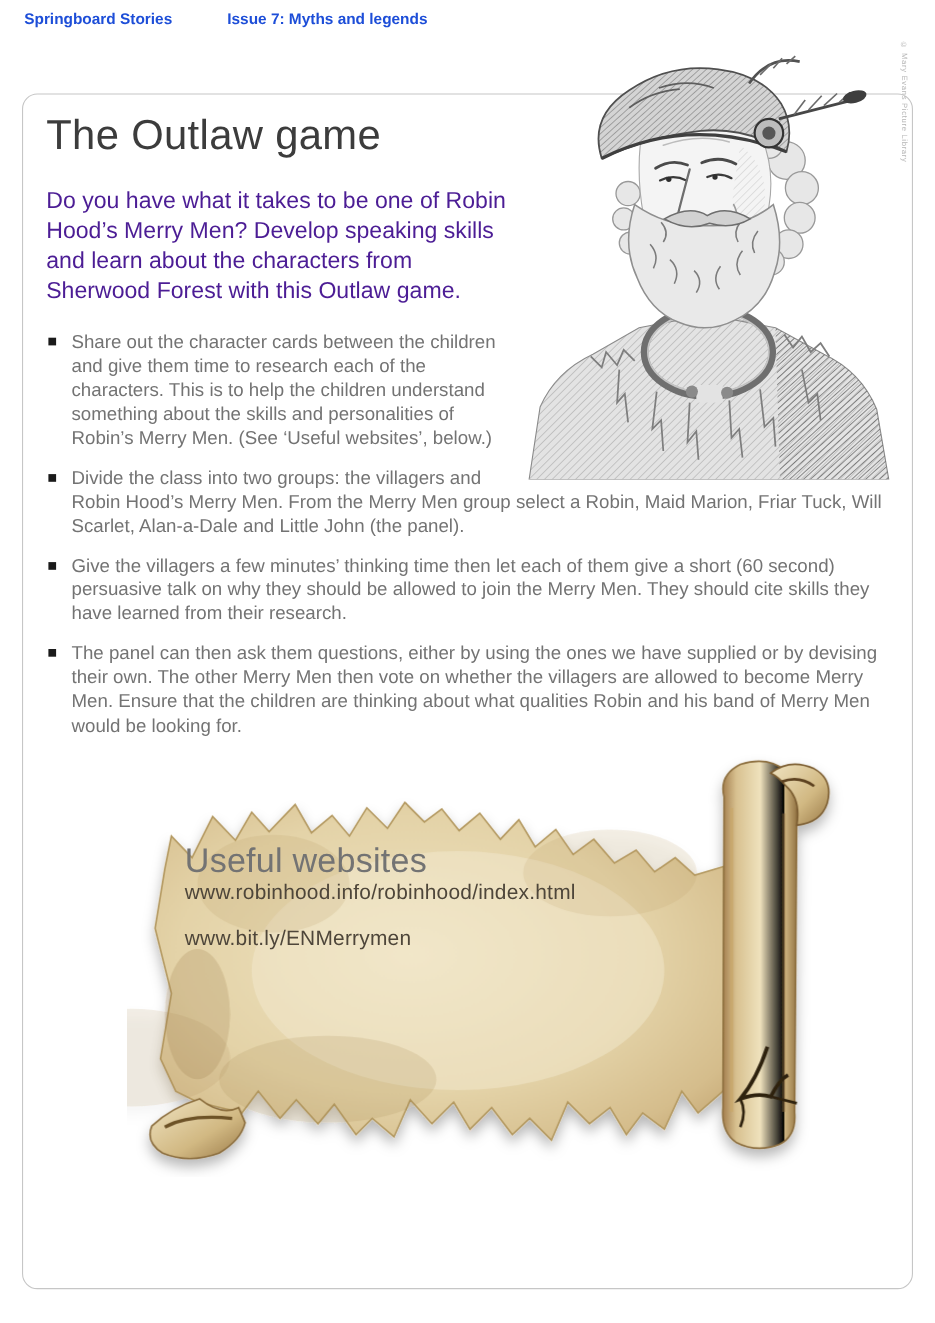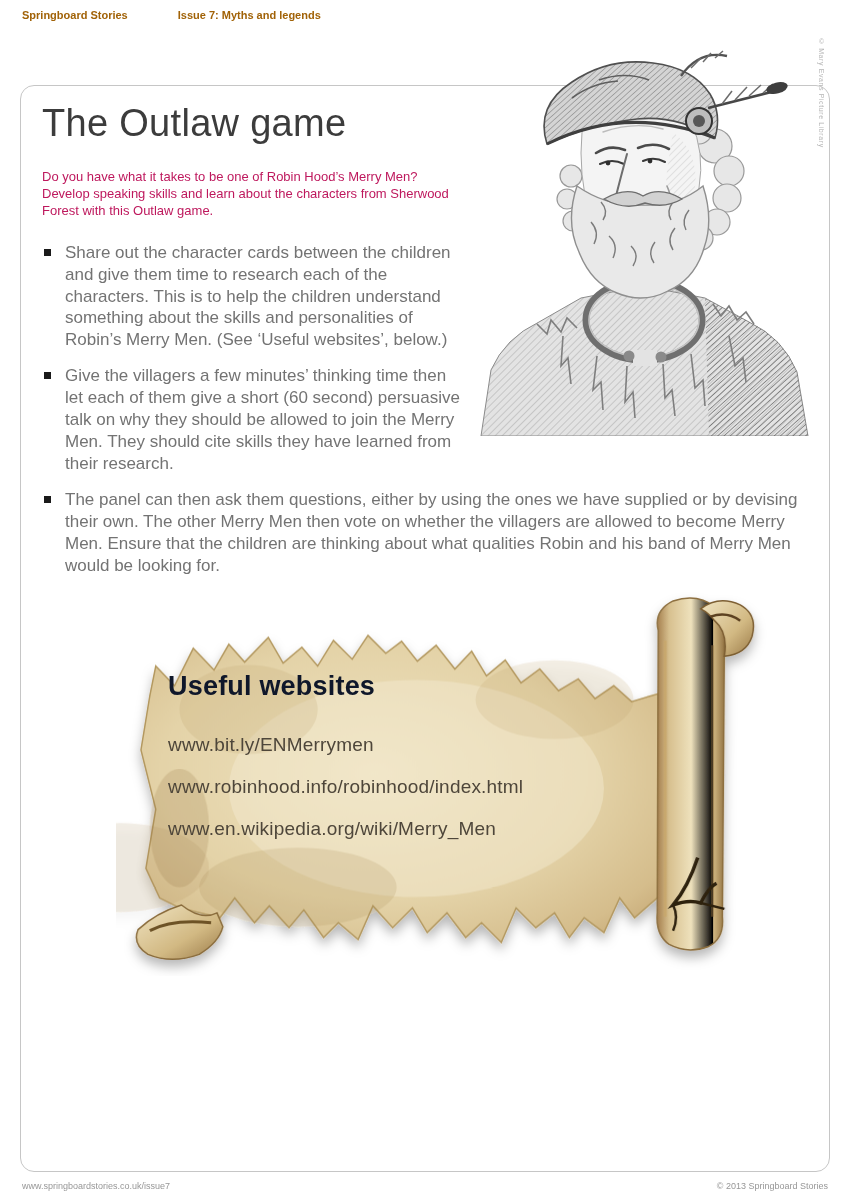--- a/index.html
+++ b/index.html
@@ -2,21 +2,21 @@
 <html><head>
 <meta charset="utf-8">
 <style>
   * { margin:0; padding:0; box-sizing:border-box; }
   html,body { background:#ffffff; }
   .page {
     position:relative; width:850px; height:1203px; background:#fff;
     font-family:"Liberation Sans", sans-serif; color:#3e3e3e; overflow:hidden;
   }
   
-  .masthead { position:absolute; top:9px; left:22px; font-size:11px; font-weight:bold; color:#a16207; }
+  .masthead { position:absolute; top:9px; left:22px; font-size:14px; font-weight:bold; color:#1d4ed8; }
   .masthead .issue { margin-left:50px; }
   .notes-line { position:absolute; top:36px; left:22px; font-size:15.5px; }
   .notes-line .prefix { color:#b3b3b3; margin-right:4px; }
   .notes-line .ttl { font-weight:bold; color:#1b1b1b; }
 
   
   .panel {
     position:absolute; top:85px; left:20px; width:810px; height:1087px;
     border:1px solid #c6c6c6; border-radius:14px; background:#fff;
     padding:12px 21px 0 21px;
@@ -25,36 +25,36 @@
 
   .portrait {
     float:right; width:335px; height:400px; margin:-62px -4px 8px 14px; position:relative;
   }
   .portrait svg { width:100%; height:100%; display:block; }
   .credit {
     position:absolute; top:2px; right:-13px; height:300px;
     writing-mode:vertical-rl; font-size:7px; color:#b5b5b5; letter-spacing:.6px; white-space:nowrap;
   }
 
-  .intro { font-size:13px; line-height:1.3; margin:0 0 22px 0; color:#be185d; }
+  .intro { font-size:21px; line-height:1.3; margin:0 0 22px 0; color:#4c1d95; }
 
   ul.activities { list-style:none; margin:0; padding:0; }
   ul.activities li {
     position:relative; padding-left:23px; margin-bottom:14px;
     font-size:17px; line-height:1.29; color:#737373;
   }
   ul.activities li::before {
     content:""; position:absolute; left:2px; top:7px; width:7px; height:7px; background:#1a1a1a;
   }
 
   
   .scroll-wrap { position:relative; width:660px; height:385px; margin:14px 0 0 74px; clear:none; }
   .scroll-wrap svg { position:absolute; inset:0; width:100%; height:100%; }
   .scroll-text { position:absolute; left:52px; top:80px; width:470px; }
-  .scroll-text h3 { font-size:27px; font-weight:bold; color:#0f172a; letter-spacing:.2px; }
+  .scroll-text h3 { font-size:31px; font-weight:normal; color:#737373; letter-spacing:.2px; }
   .weblink { font-size:19px; color:#4e463a; letter-spacing:.2px; cursor:pointer; }
   .weblink.first { margin-top:32px; }
   .weblink + .weblink { margin-top:20px; }
 
   
   .footer {
     position:absolute; top:1181px; left:22px; right:22px;
     display:flex; justify-content:space-between; font-size:9px; color:#979797;
   }
 </style>
@@ -171,20 +171,21 @@
       </svg>
       <div class="credit">© Mary Evans Picture Library</div>
     </div>
 
     <h1 class="page-title">The Outlaw game</h1>
 
     <p class="intro">Do you have what it takes to be one of Robin Hood’s Merry Men? Develop speaking skills and learn about the  characters from Sherwood Forest with this Outlaw game.</p>
 
     <ul class="activities">
       <li>Share out the character cards between the children and give them time to research each of the characters. This is to help the children understand something about the skills and personalities of Robin’s Merry Men. (See ‘Useful websites’, below.)</li>
+      <li>Divide the class into two groups: the villagers and Robin Hood’s Merry Men. From the Merry Men group select a Robin, Maid Marion, Friar Tuck, Will Scarlet, Alan-a-Dale and Little John (the panel).</li>
       <li>Give the villagers a few minutes’ thinking time then let each of them give a short (60 second) persuasive talk on why they should be allowed to join the Merry Men. They should cite skills they have learned from their research.</li>
       <li>The panel can then ask them questions, either by using the ones we have supplied or by devising their own. The other Merry Men then vote on whether the villagers are allowed to become Merry Men. Ensure that the children are thinking about what qualities Robin and his band of Merry Men would be looking for.</li>
     </ul>
 
     <div class="scroll-wrap">
       <svg viewBox="0 0 660 390">
         <defs>
           <radialGradient id="parch" cx="45%" cy="45%" r="75%">
             <stop offset="0%" stop-color="#efe3c1"></stop>
             <stop offset="55%" stop-color="#e4d3a8"></stop>
@@ -232,26 +233,21 @@
           <path d="M552,50 L552,330" stroke="#caa868" stroke-width="3" opacity=".6"></path>
           <path d="M600,55 L600,330" stroke="#8f6f3f" stroke-width="3" opacity=".5"></path>
 
           <path d="M585,270 Q575,300 560,318 Q576,312 588,316 Q596,300 604,296" fill="none" stroke="#2f2310" stroke-width="3.5"></path>
           <path d="M560,318 Q566,330 560,344" fill="none" stroke="#2f2310" stroke-width="2.5"></path>
           <path d="M588,316 L612,322" fill="none" stroke="#2f2310" stroke-width="2.5"></path>
         </g>
       </svg>
       <div class="scroll-text">
         <h3>Useful websites</h3>
+        <div class="weblink">www.robinhood.info/robinhood/index.html</div>
         <div class="weblink first">www.bit.ly/ENMerrymen</div>
-        <div class="weblink">www.robinhood.info/robinhood/index.html</div>
-        <div class="weblink">www.en.wikipedia.org/wiki/Merry_Men</div>
       </div>
     </div>
 
   </div>
 
-  <div class="footer">
-    <span>www.springboardstories.co.uk/issue7</span>
-    <span>© 2013 Springboard Stories</span>
-  </div>
 
 </div>
 
 </body></html>

